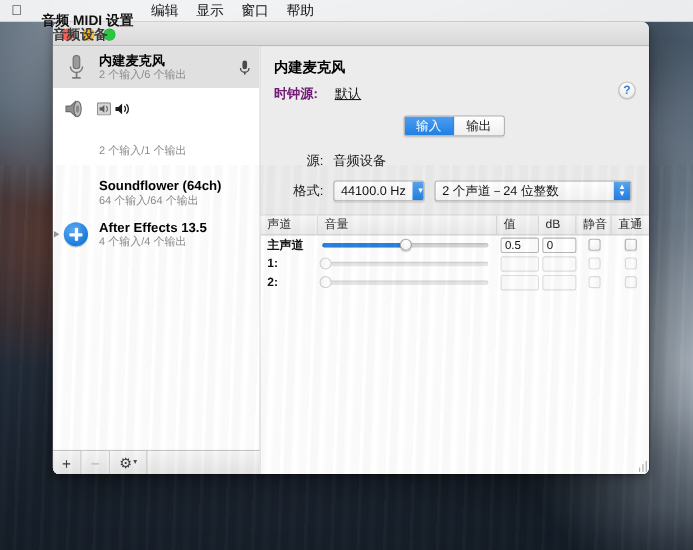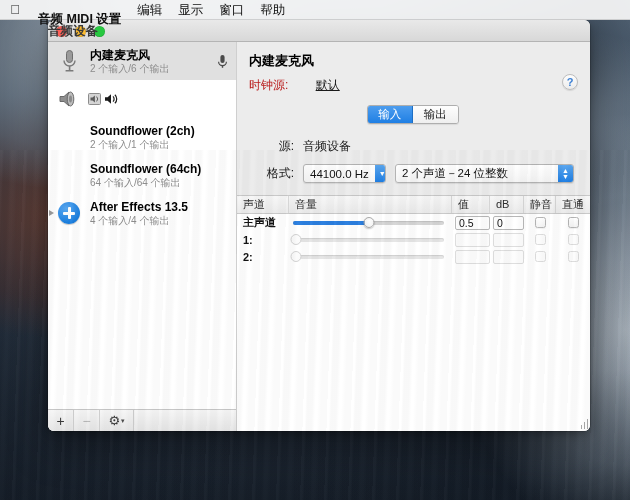--- a/index.html
+++ b/index.html
@@ -132,22 +132,22 @@
   .tb-btn.disabled{ color:#b5b5b5; }
   .tb-btn.gear{ width:34px; gap:1px; font-size:13px; }
   .tb-chev{ font-size:7px; color:#4a4a4a; }
   .tb-fill{ flex:1; }
 
   
   #pane{ flex:1; display:flex; flex-direction:column; min-width:0; background:#ececec; position:relative; }
   #pane-top{ padding:10px 14px 0 12px; position:relative; }
   #dev-title{ font-size:13px; font-weight:bold; color:#000; margin-bottom:7px; }
   .clockrow{ font-size:12px; color:#1a1a1a; }
-  .clockrow .lbl{ color:#b91c1c; }
-  .clockrow .val{ margin-left:24px;text-decoration:underline; }
+  .clockrow .lbl{ color:#701a75;font-weight:bold; }
+  .clockrow .val{ margin-left:12px;text-decoration:underline; }
   #helpbtn{
     position:absolute; right:12px; top:32px;
     width:16px; height:16px; border-radius:50%;
     background:linear-gradient(#fdfdfd,#ececec);
     border:1px solid #bdbdbd;
     display:flex; align-items:center; justify-content:center;
     font-size:11px; font-weight:bold; color:#3b7fd4;
     box-shadow:0 1px 1px rgba(0,0,0,.10);
   }
   
@@ -325,21 +325,20 @@
                 <path d="M1 4.2h2.6L7 1.2v9.6L3.6 7.8H1z" fill="#1b1b1b"></path>
                 <path d="M9 3.4a3.6 3.6 0 0 1 0 5.2" fill="none" stroke="#1b1b1b" stroke-width="1.2"></path>
                 <path d="M10.9 1.7a6 6 0 0 1 0 8.6" fill="none" stroke="#1b1b1b" stroke-width="1.2"></path>
               </svg>
             </div>
           </div>
 
           <div class="device">
             <div class="dev-icon"></div>
             <div class="dev-text">
-              <div class="dev-name">Soundflower (2ch)</div>
               <div class="dev-sub">2 个输入/1 个输出</div>
             </div>
           </div>
 
           <div class="device">
             <div class="dev-icon"></div>
             <div class="dev-text">
               <div class="dev-name">Soundflower (64ch)</div>
               <div class="dev-sub">64 个输入/64 个输出</div>
             </div>

